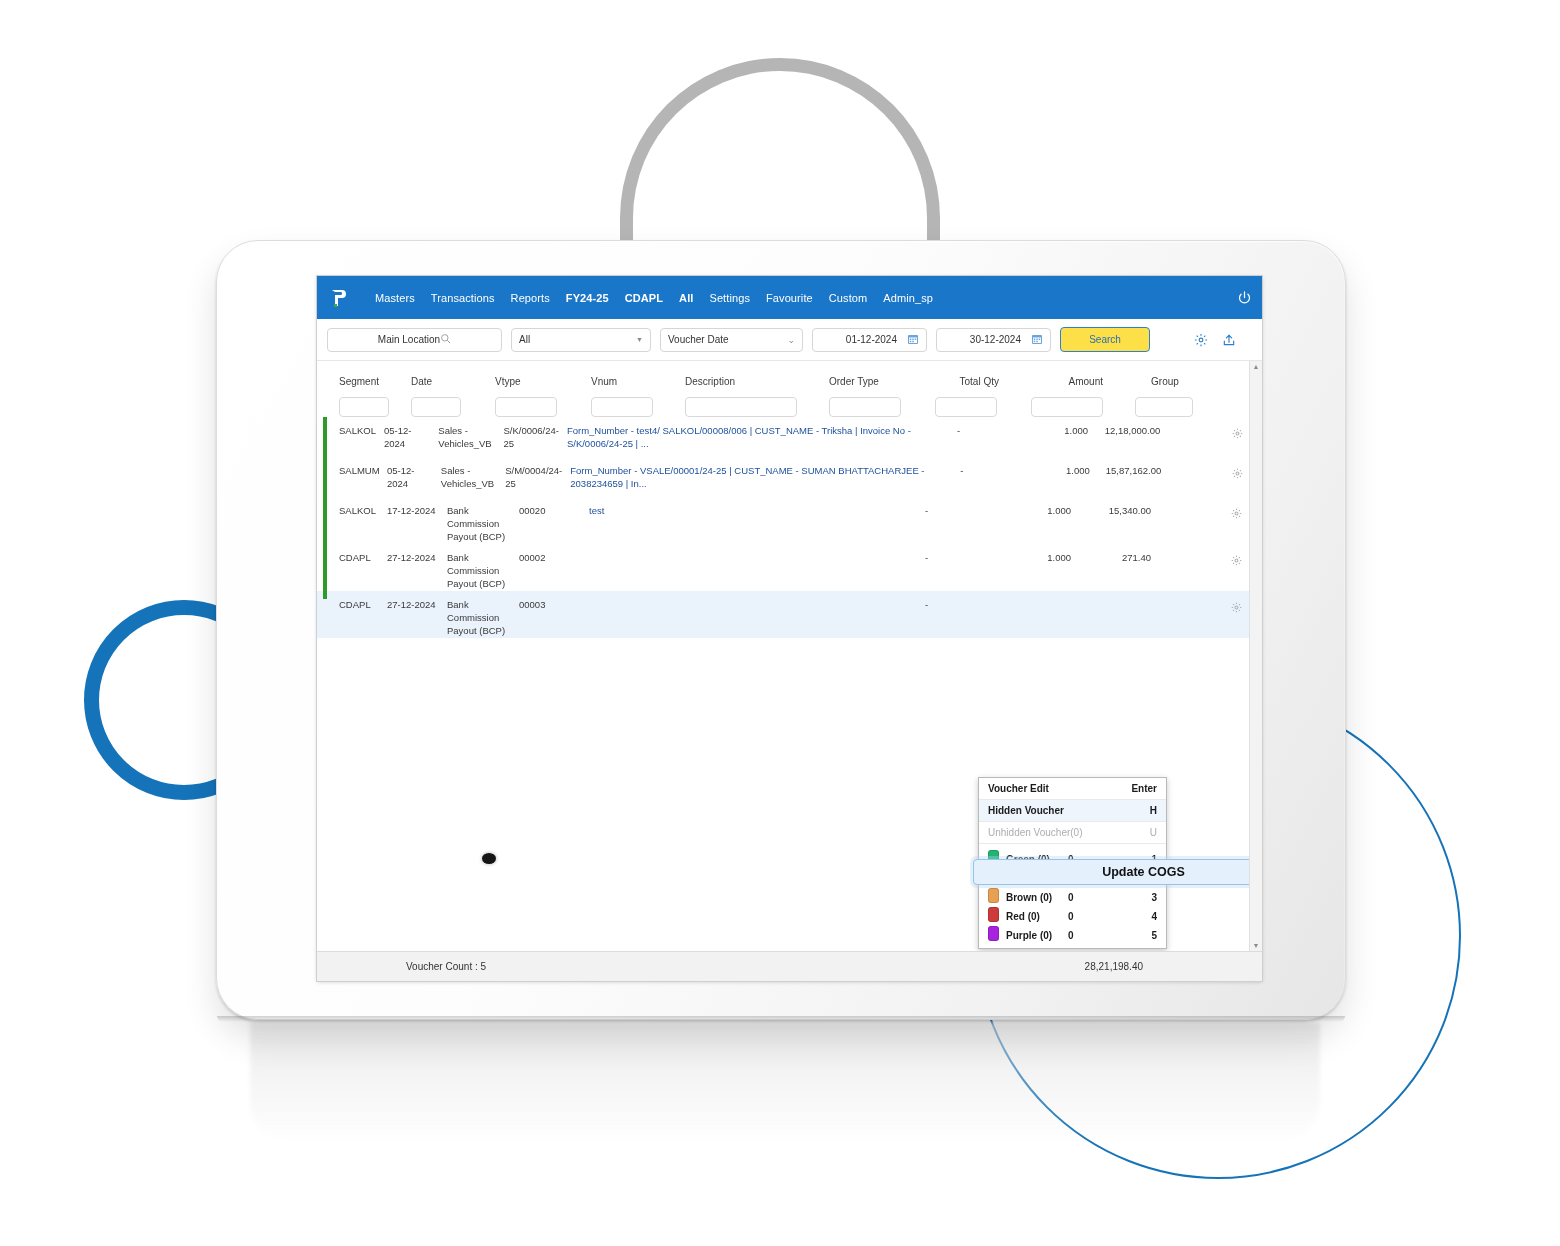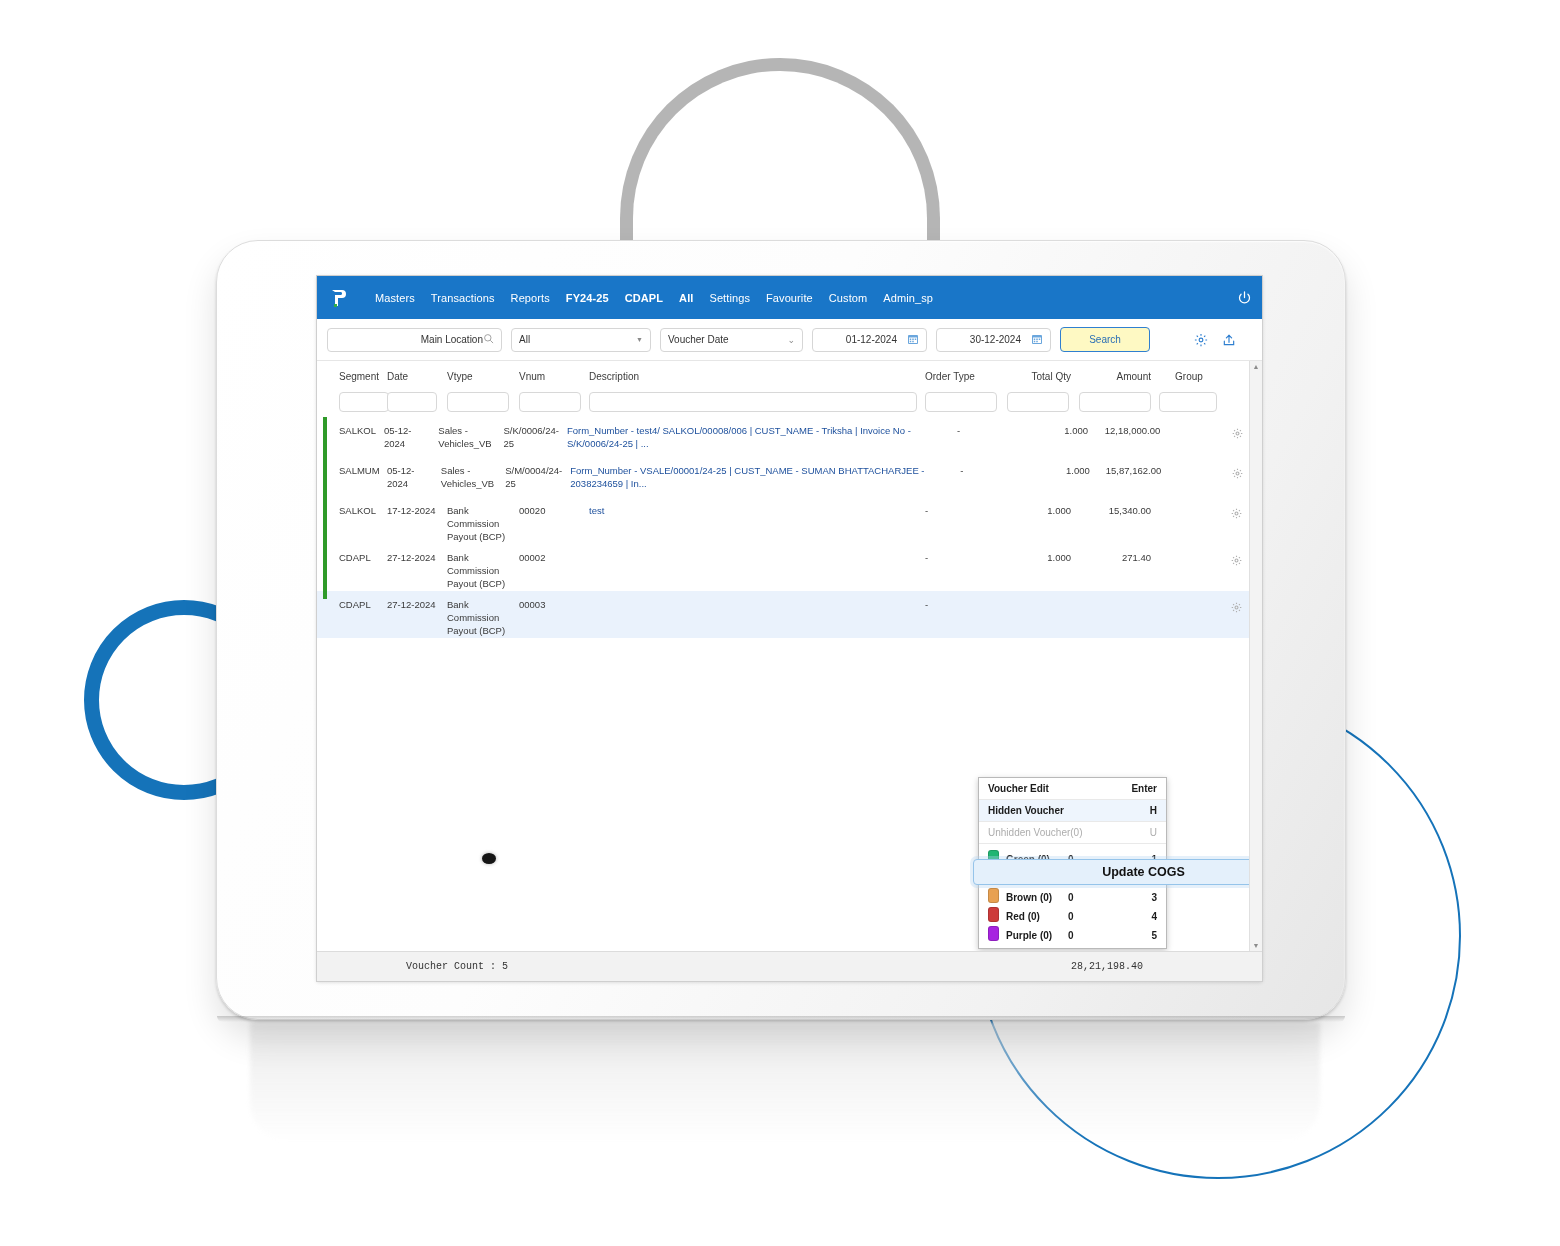--- a/index.html
+++ b/index.html
@@ -90,39 +90,39 @@
 
   
   .filterbar{
     height:42px; background:#fff; border-bottom:1px solid #e6e6e6;
     display:flex; align-items:center; padding:0 10px; gap:9px; flex:0 0 auto;
   }
   .fld{
     height:24px; border:1px solid #d6d6d6; border-radius:4px; background:#fff;
     display:flex; align-items:center; padding:0 7px; font-size:10px; color:#333;
   }
-  .fld.loc{ width:175px; justify-content:flex-end; }
+  .fld.loc{ width:175px; justify-content:center; }
   .fld.sel{ width:140px; justify-content:space-between; }
   .fld.sel2{ width:143px; justify-content:space-between; }
   .fld.date{ width:115px; justify-content:flex-end; gap:10px; }
   .caret{ font-size:7px; color:#8a8a8a; }
   .caret2{ font-size:9px; color:#8a8a8a; }
   .btn-search{
     width:90px; height:25px; border:1px solid #2f7fd0; border-radius:4px;
-    background:#fef9c3; color:#2a6fb5; font-size:10px;
+    background:#fde047; color:#2a6fb5; font-size:10px;
     display:flex; align-items:center; justify-content:center; cursor:pointer;
   }
   .tool-icons{ margin-left:auto; display:flex; gap:14px; padding-right:16px; }
   .tool-icons > span{ cursor:pointer; display:flex; }
 
   
   .table-wrap{ position:relative; flex:1 1 auto; display:flex; min-height:0; }
   .tbl{ flex:1 1 auto; display:flex; flex-direction:column; min-width:0; }
   .hdr-row, .filt-row{
-    display:flex; align-items:center; flex:0 0 auto;
+    display:flex; align-items:flex-end; flex:0 0 auto;gap:24px;
   }
   .hdr-row{ height:26px; padding-top:4px; }
   .filt-row{ height:30px; }
   .c{ font-size:10px; color:#3c3c3c; padding:0 4px; }
   .c-seg{ width:66px; text-align:left; padding-left:22px;}
   .c-date{ width:60px; }
   .c-vtype{ width:72px; }
   .c-vnum{ width:70px; }
   .c-desc{ flex:1 1 auto; min-width:0; }
   .c-otype{ width:82px; }
@@ -162,21 +162,21 @@
   .vscroll{
     width:13px; background:#f3f3f3; border-left:1px solid #e0e0e0;
     display:flex; flex-direction:column; justify-content:space-between;
     align-items:center; flex:0 0 auto; padding:2px 0;
   }
   .vscroll i{ font-style:normal; font-size:7px; color:#8c8c8c; cursor:pointer; }
 
   
   .footer{
     height:30px; background:#f2f2f2; border-top:1px solid #dcdcdc;
-    display:flex; align-items:center; flex:0 0 auto; padding:0 14px;font-family:Liberation Mono, monospace;
+    display:flex; align-items:center; flex:0 0 auto; padding:0 14px;
   }
   .footer .lft{ font-size:10px; color:#333; margin-left:75px; }
   .footer .rgt{ font-size:10px; color:#333; margin-left:auto; margin-right:105px; }
 
   
   .ctx{
     position:absolute; left:661px; top:360px; width:189px; background:#fff;
     border:1px solid #b9b9b9; box-shadow:0 2px 6px rgba(0,0,0,.22); z-index:40;
   }
   .ctx-item{

